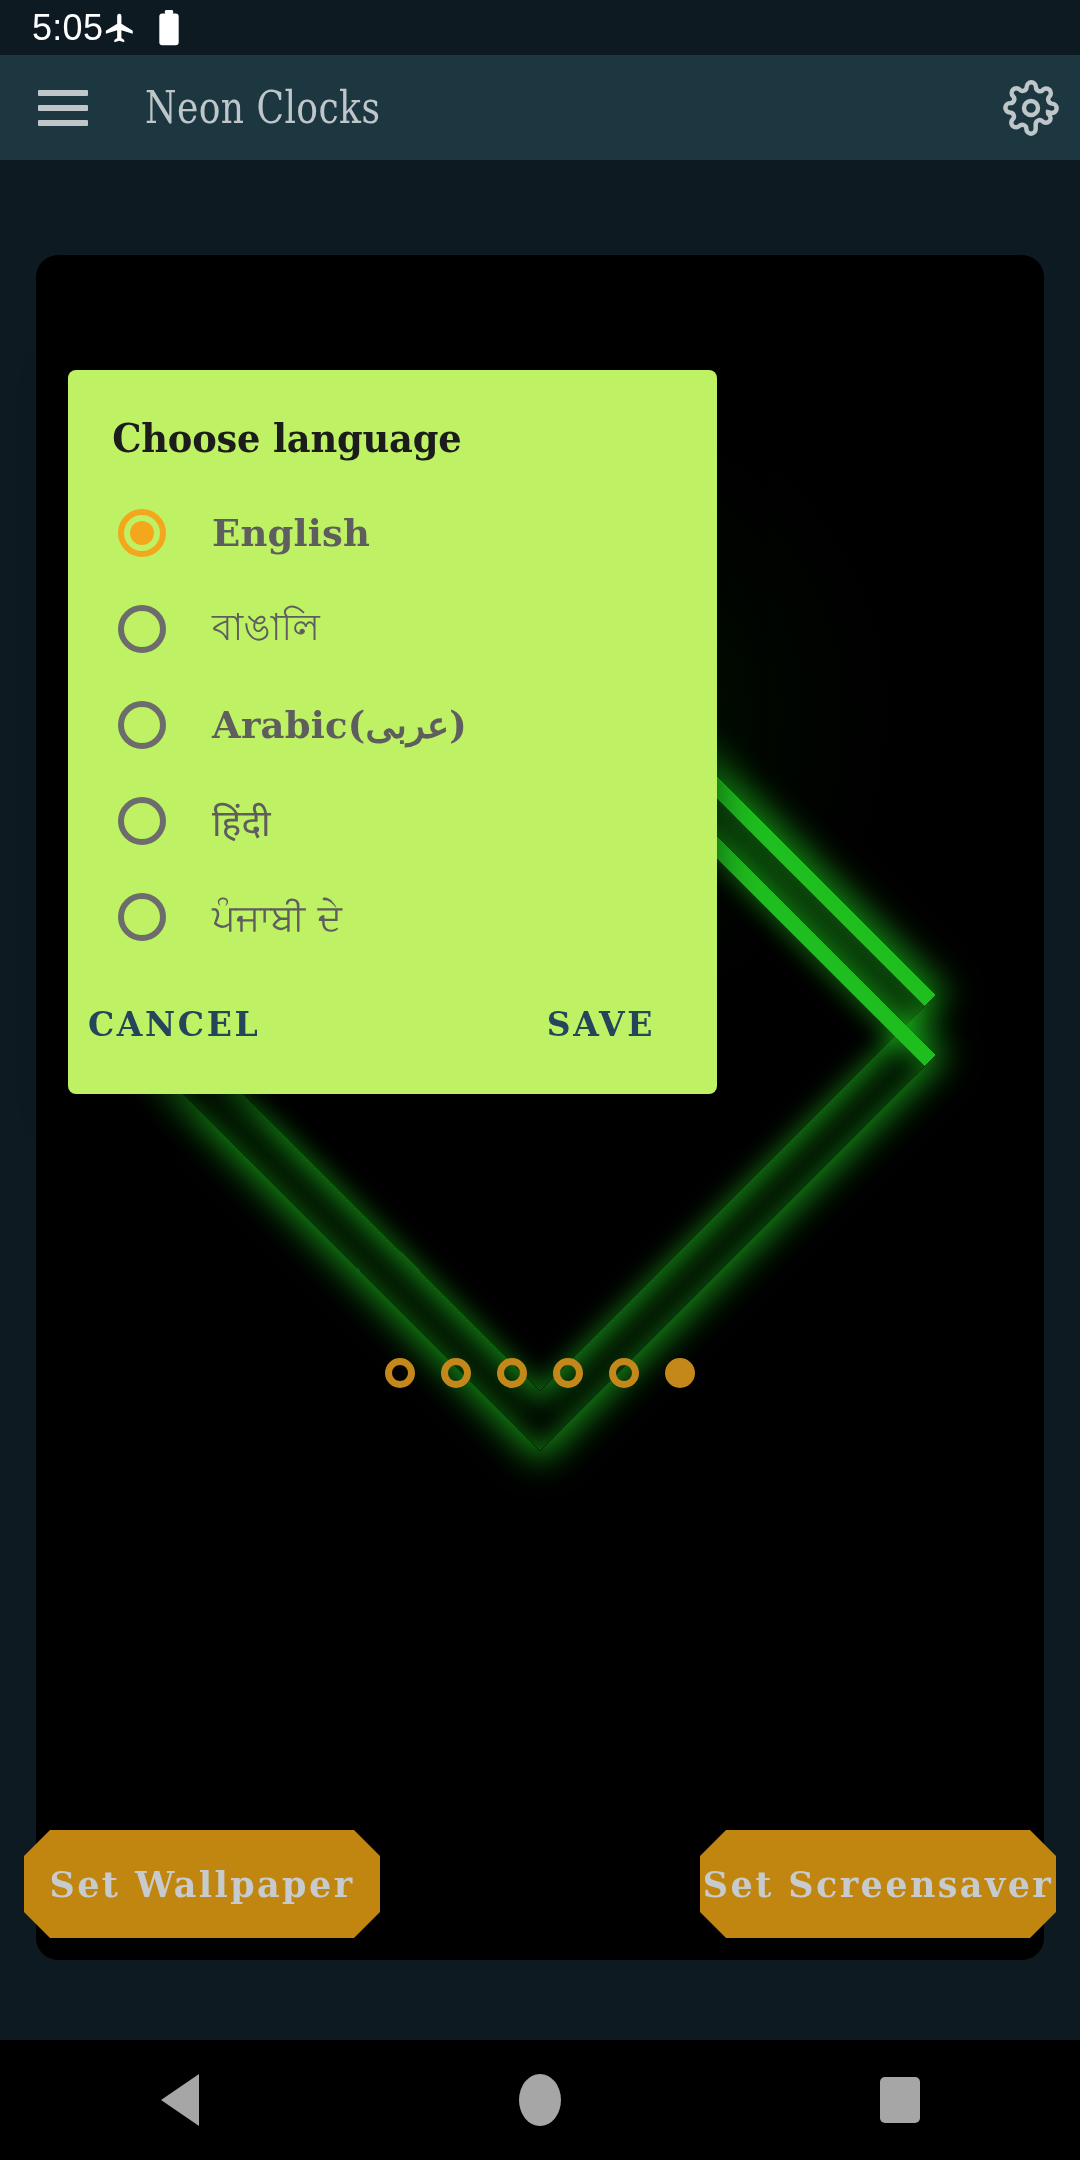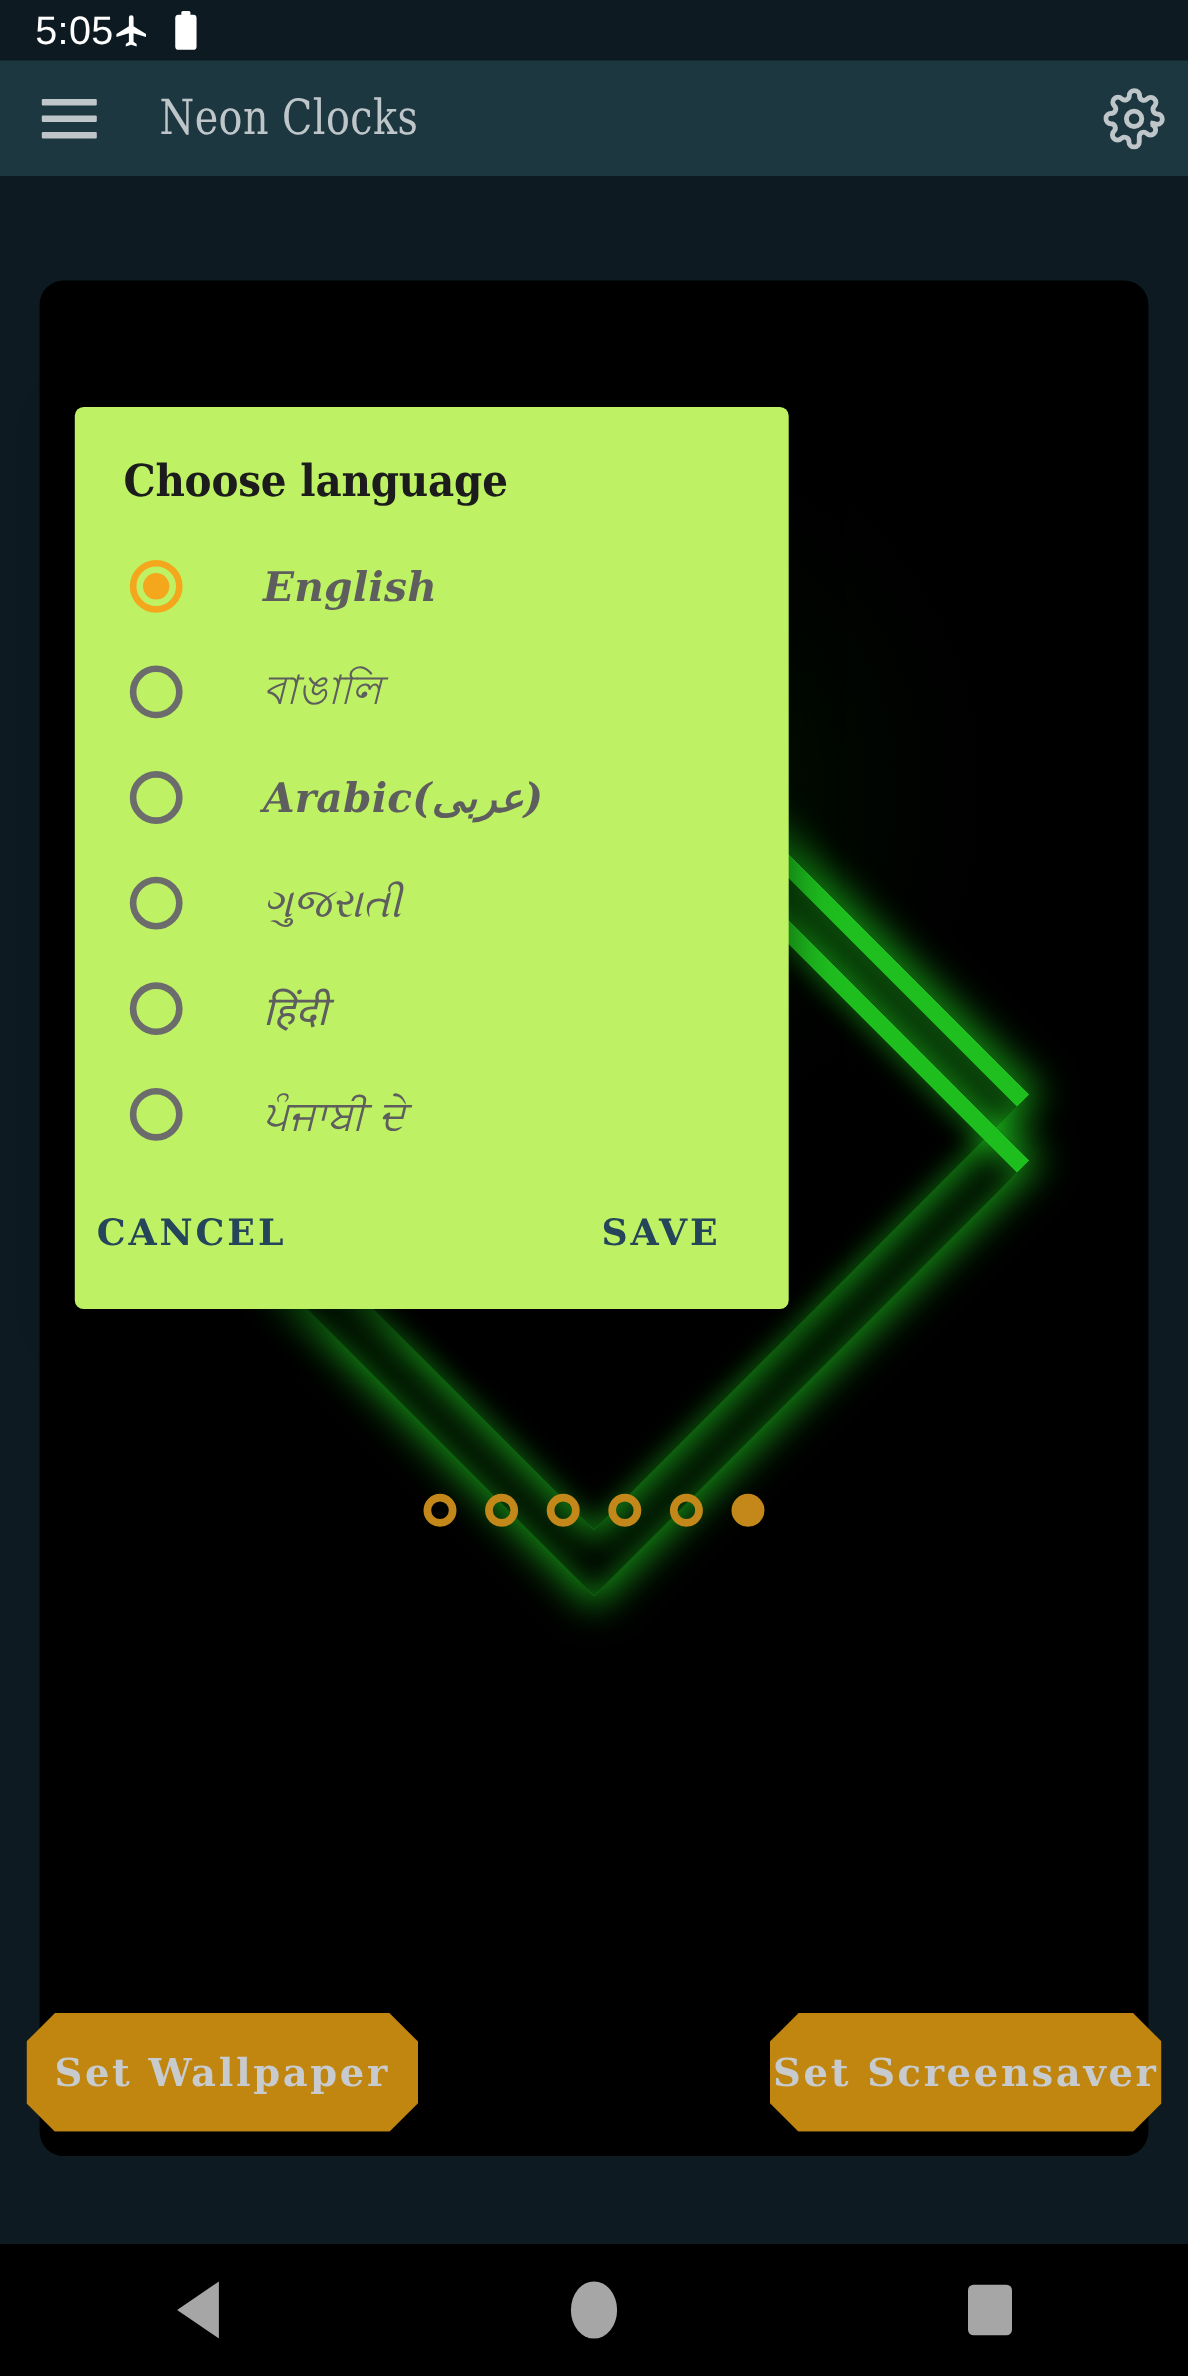--- a/index.html
+++ b/index.html
@@ -277,28 +277,27 @@
   }
   .radio.checked { border-color: #f4a71d; }
   .radio.checked::after {
     content: "";
     display: block;
     width: 24px; height: 24px;
     border-radius: 50%;
     background: #f4a71d;
   }
   .option-label {
-    margin-left: 73px;
+    margin-left: 46px;
     font-family: "DejaVu Serif", serif;
     font-size: 37px;
     font-weight: 700;
     color: #5e5e5e;
     white-space: nowrap;
     letter-spacing: 0.2px;
-    font-style: italic;
   }
   .option-label.native {
     font-family: "DejaVu Sans", sans-serif;
     font-weight: 400;
     font-size: 37px;
   }
   .dialog-actions {
     display: flex;
     justify-content: space-between;
     align-items: center;
@@ -396,24 +395,20 @@
       <div class="option-row">
         <span class="radio"></span>
         <span class="option-label native">বাঙালি</span>
       </div>
 
       <div class="option-row">
         <span class="radio"></span>
         <span class="option-label">Arabic(عربى)</span>
       </div>
 
-      <div class="option-row">
-        <span class="radio"></span>
-        <span class="option-label native">ગુજરાતી</span>
-      </div>
 
       <div class="option-row">
         <span class="radio"></span>
         <span class="option-label native">हिंदी</span>
       </div>
 
       <div class="option-row">
         <span class="radio"></span>
         <span class="option-label native">ਪੰਜਾਬੀ ਦੇ</span>
       </div>

